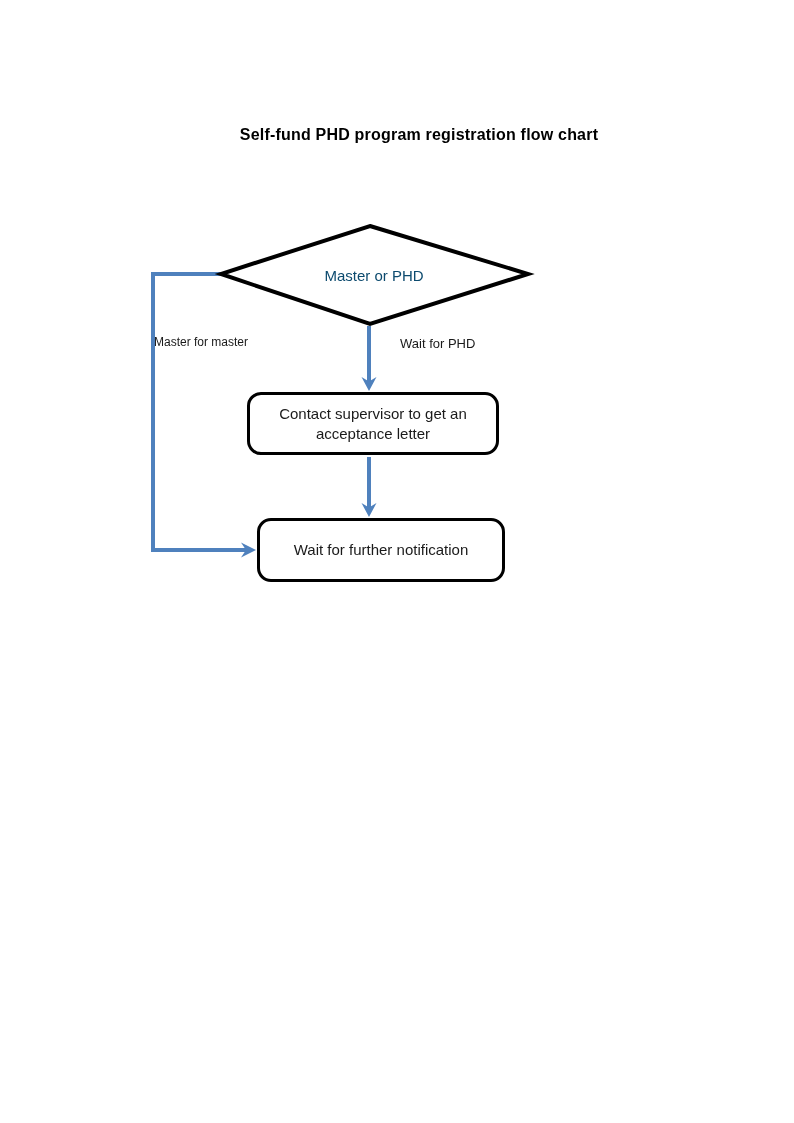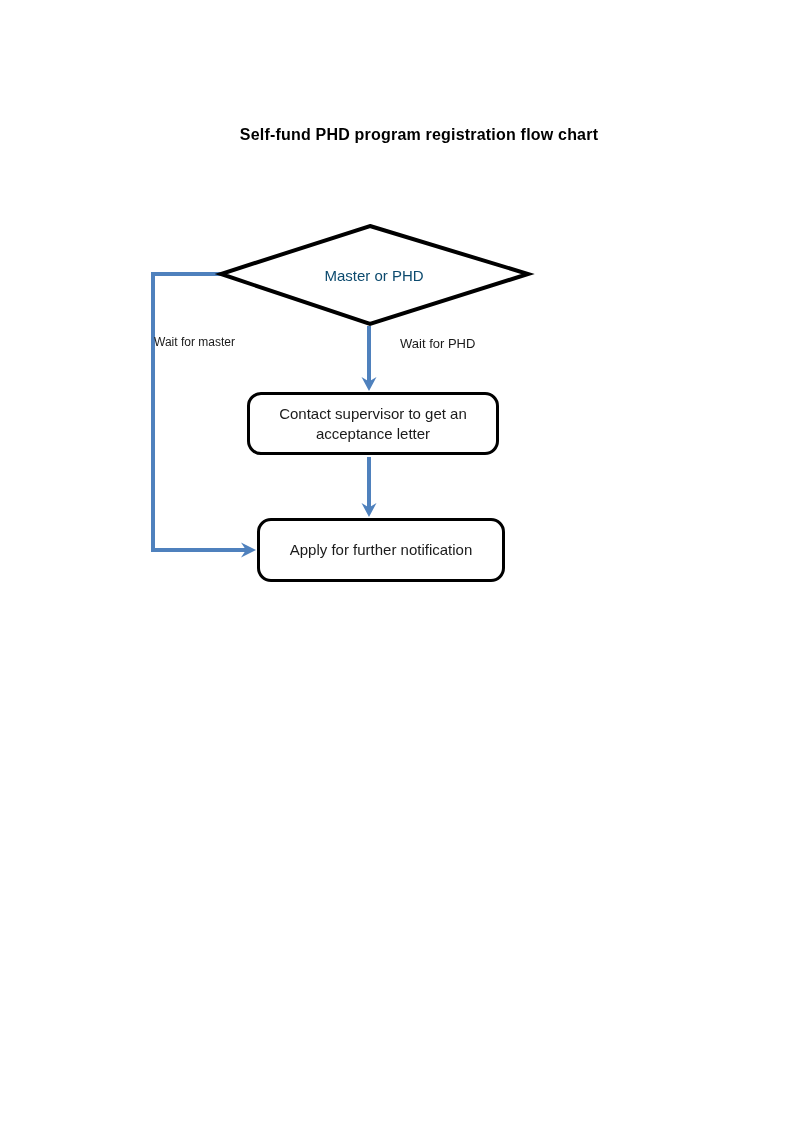--- a/index.html
+++ b/index.html
@@ -123,25 +123,25 @@
     <path class="arrowhead" d="M 347,391 L 339.5,377 L 347,381.5 L 354.5,377 Z"></path>
 
     <line class="conn" x1="347" y1="457" x2="347" y2="508"></line>
     <path class="arrowhead" d="M 347,517 L 339.5,503 L 347,507.5 L 354.5,503 Z"></path>
 
     <polygon class="diamond-shape" points="348,226 506,274 348,324 199,274"></polygon>
   </svg>
 
   <div class="diamond-label">Master or PHD</div>
 
-  <div class="edge-label master">Wait for master</div>
+  <div class="edge-label master">Master for master</div>
 
   <div class="edge-label phd">Wait for PHD</div>
 
   <div class="process-box box-contact">
     <span>Contact supervisor to get an acceptance letter</span>
   </div>
 
   <div class="process-box box-wait">
-    <span>Apply for further notification</span>
+    <span>Wait for further notification</span>
   </div>
 
 </div>
 
 </body></html>

